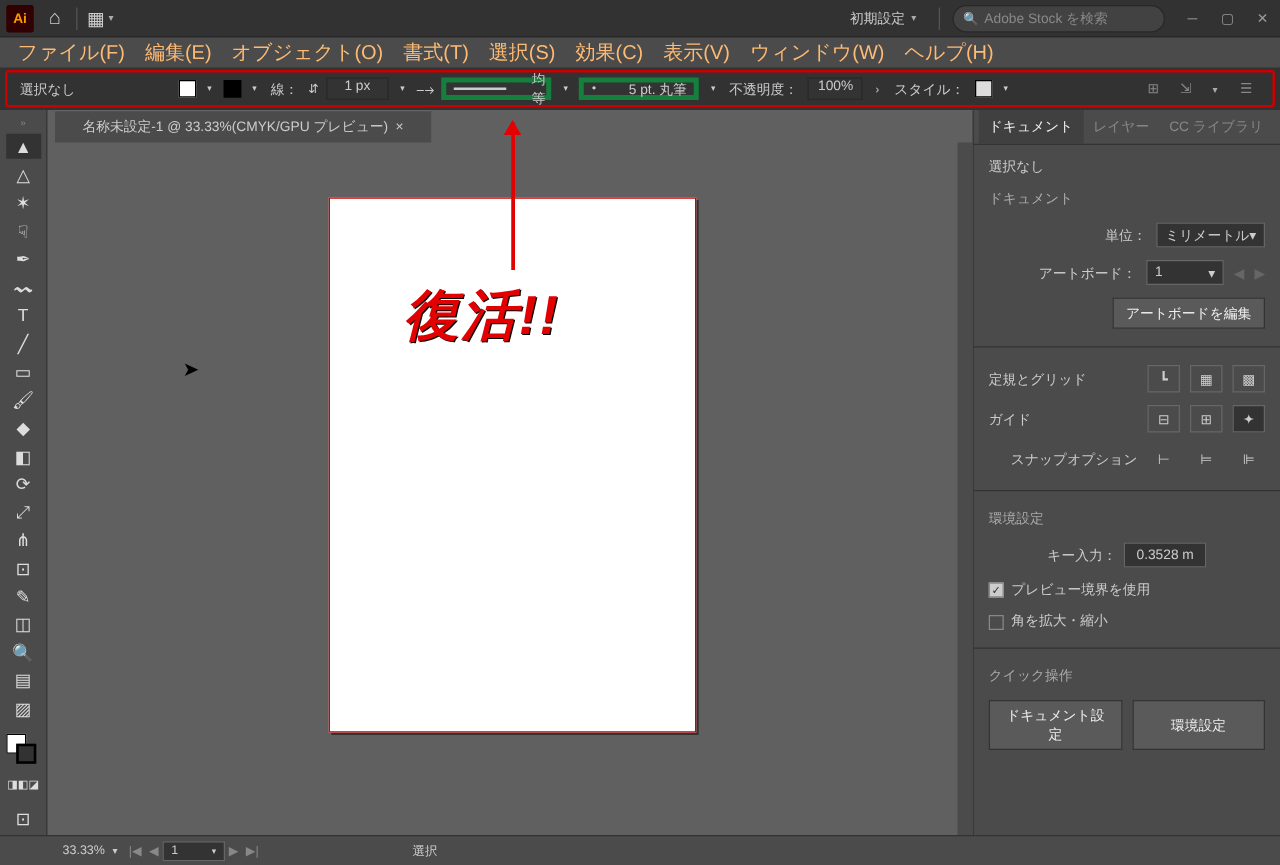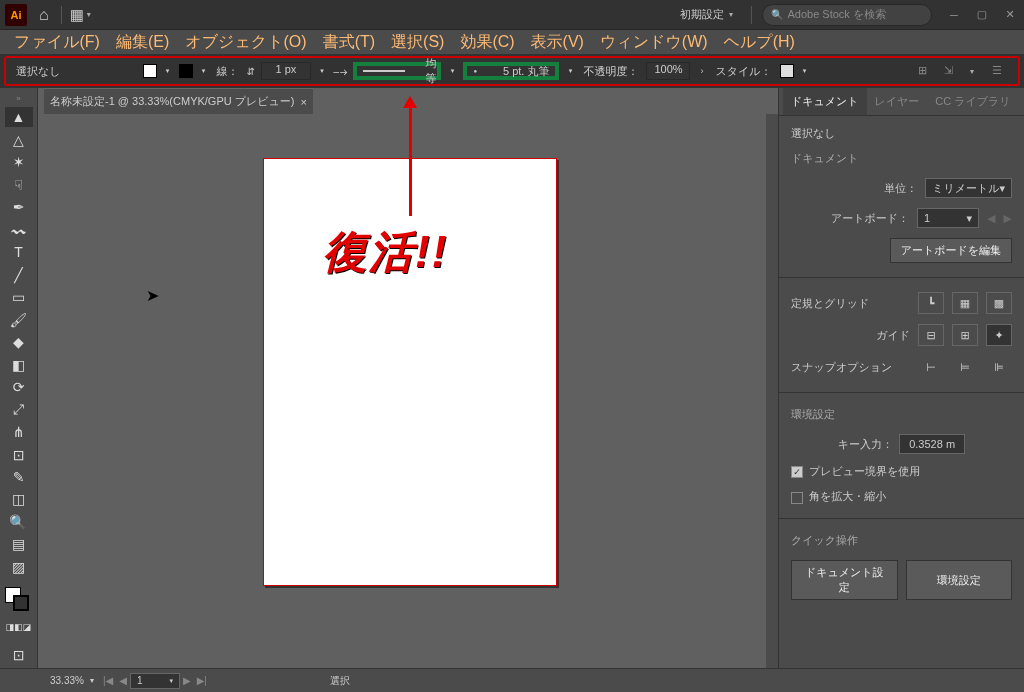--- a/index.html
+++ b/index.html
@@ -22,21 +22,21 @@
 .dd{width:10px;height:14px;display:flex;align-items:center;justify-content:center;font-size:7px}
 .lbl{margin:0 2px}
 .numbox{background:#333;border:1px solid #282828;height:18px;padding:0 0px;display:flex;align-items:flex-start;min-width:50px;justify-content:center}
 .stroke-preview{width:88px;height:18px;background:#333;border:4px solid #15803d;display:flex;align-items:center;padding:0 6px;gap:20px;justify-content:space-between}
 .stroke-line{flex:0 0 42px;height:2px;background:#ccc}
 .main{display:flex;height:600px}
 .toolbox{width:38px;background:#4b4b4b;display:flex;flex-direction:column;align-items:center;padding-top:4px;gap:2px;border-right:1px solid #333}
 .toolbox .t{width:28px;height:22px;display:flex;align-items:center;justify-content:center;color:#ddd;font-size:14px;position:relative}
 .toolbox .t.active{background:#333}
 .canvas-area{flex:1;background:#606060;position:relative}
-.doc-tab{position:absolute;top:0;left:6px;height:26px;background:#4b4b4b;display:flex;align-items:center;padding:0 6px;font-size:11px;color:#ccc;gap:6px;border-top:1px solid #666}
+.doc-tab{position:absolute;top:0;left:6px;height:26px;background:#4b4b4b;display:flex;align-items:center;padding:0 22px;font-size:11px;color:#ccc;gap:6px;border-top:1px solid #666}
 .artboard-wrap{position:absolute;top:70px;left:225px}
 .artboard{width:294px;height:428px;background:#fff;box-shadow:2px 2px 0 #333;border:1px solid #c00}
 .annot-text{position:absolute;top:65px;left:60px;font-size:44px;font-weight:900;color:#e20000;font-style:italic;letter-spacing:2px;font-family:"Arial Black",sans-serif;white-space:nowrap;text-shadow:1px 1px 0 #000}
 .annot-arrow{position:absolute;top:-60px;left:146px;width:3px;height:118px;background:#e20000}
 .annot-arrow::before{content:"";position:absolute;top:-2px;left:-6px;border-left:7px solid transparent;border-right:7px solid transparent;border-bottom:12px solid #e20000}
 .cursor{position:absolute;top:198px;left:108px;font-size:16px;color:#000}
 .right-panel{width:246px;background:#4b4b4b;border-left:1px solid #333;display:flex;flex-direction:column}
 .panel-tabs{display:flex;height:28px;border-bottom:1px solid #333;align-items:center;padding:0 4px;font-size:11px}
 .panel-tabs .pt{padding:0 8px;height:100%;display:flex;align-items:center;color:#888}
 .panel-tabs .pt.active{background:#404040;color:#eee}
@@ -217,29 +217,29 @@
         </div>
       <div class="divider"></div>
       <div class="prop-row" style="justify-content:space-between">
         <span>定規とグリッド</span>
         <div class="iconrow">
           <div class="iconbox">┗</div>
           <div class="iconbox">▦</div>
           <div class="iconbox">▩</div>
         </div>
       </div>
-      <div class="prop-row" style="">
+      <div class="prop-row" style="justify-content:space-between">
         <span>ガイド</span>
         <div class="iconrow">
           <div class="iconbox">⊟</div>
           <div class="iconbox">⊞</div>
           <div class="iconbox" style="background:#333">✦</div>
         </div>
       </div>
-      <div class="prop-row" style="justify-content:space-between">
+      <div class="prop-row" style="justify-content:flex-end">
         <span>スナップオプション</span>
         <div class="iconrow">
           <div class="iconbox" style="border:none">⊢</div>
           <div class="iconbox" style="border:none">⊨</div>
           <div class="iconbox" style="border:none">⊫</div>
         </div>
       </div>
       <div class="divider"></div>
       <div class="section-title">環境設定</div>
       <div class="prop-row" style="justify-content:center;gap:6px">

